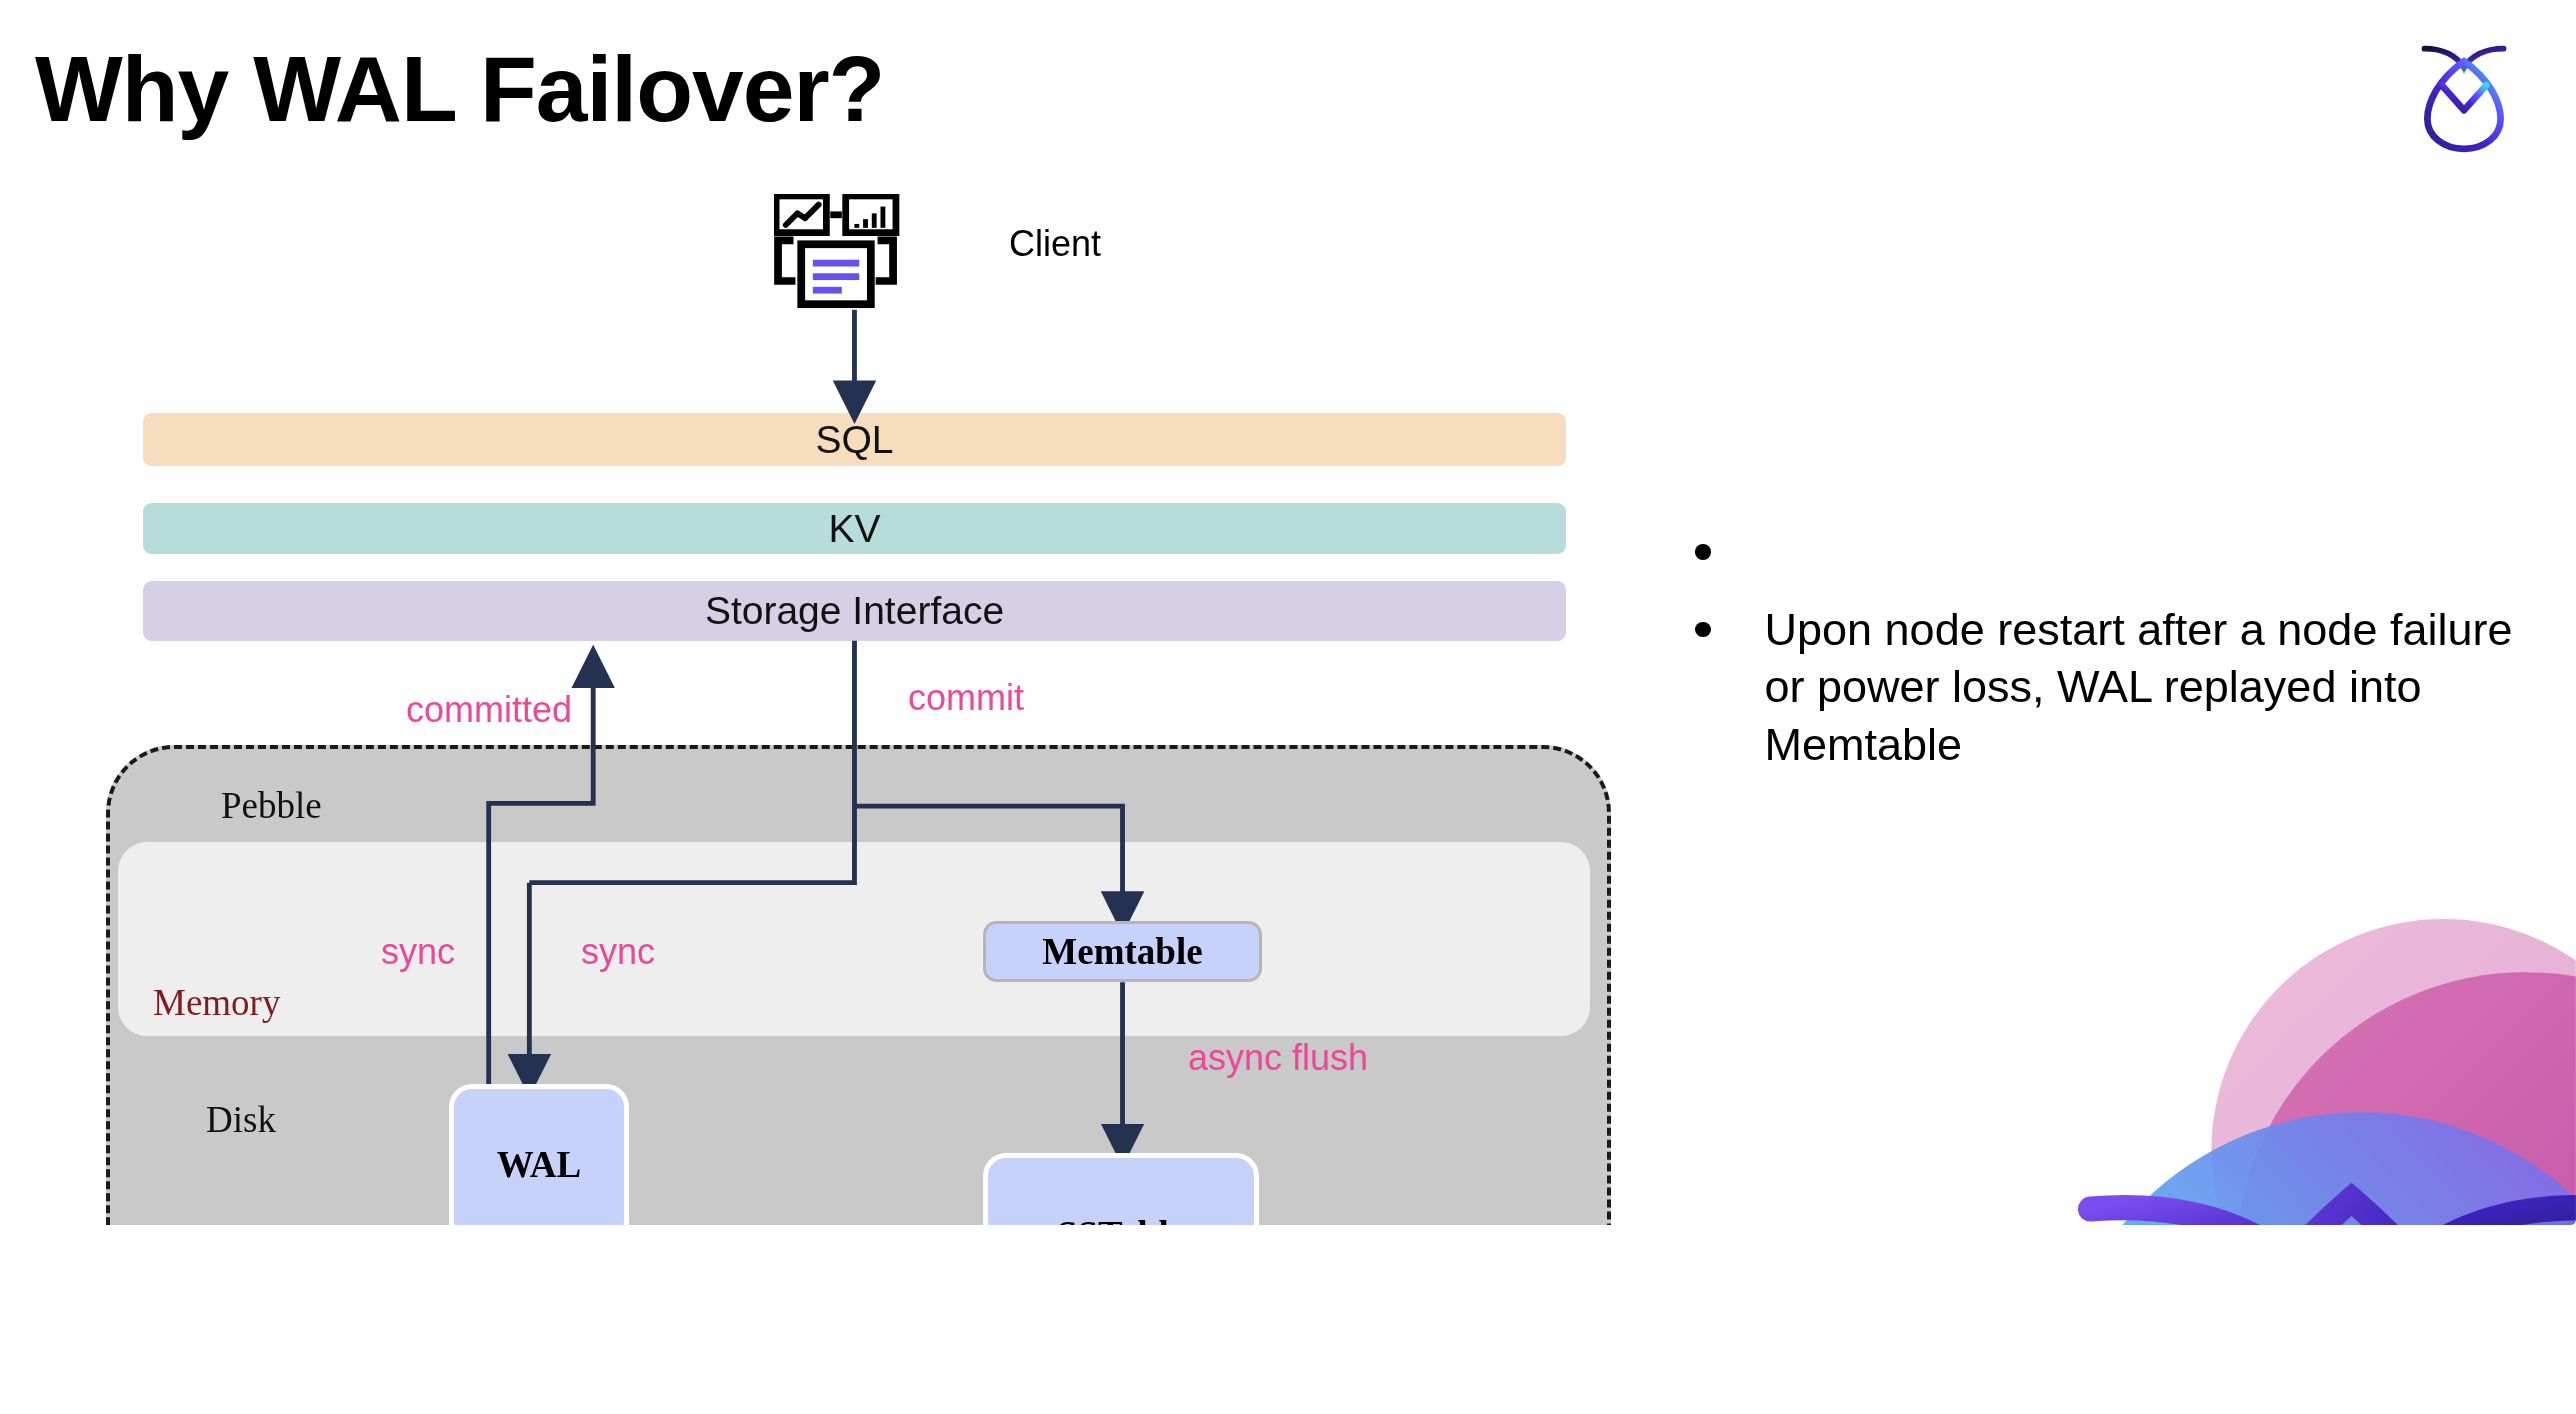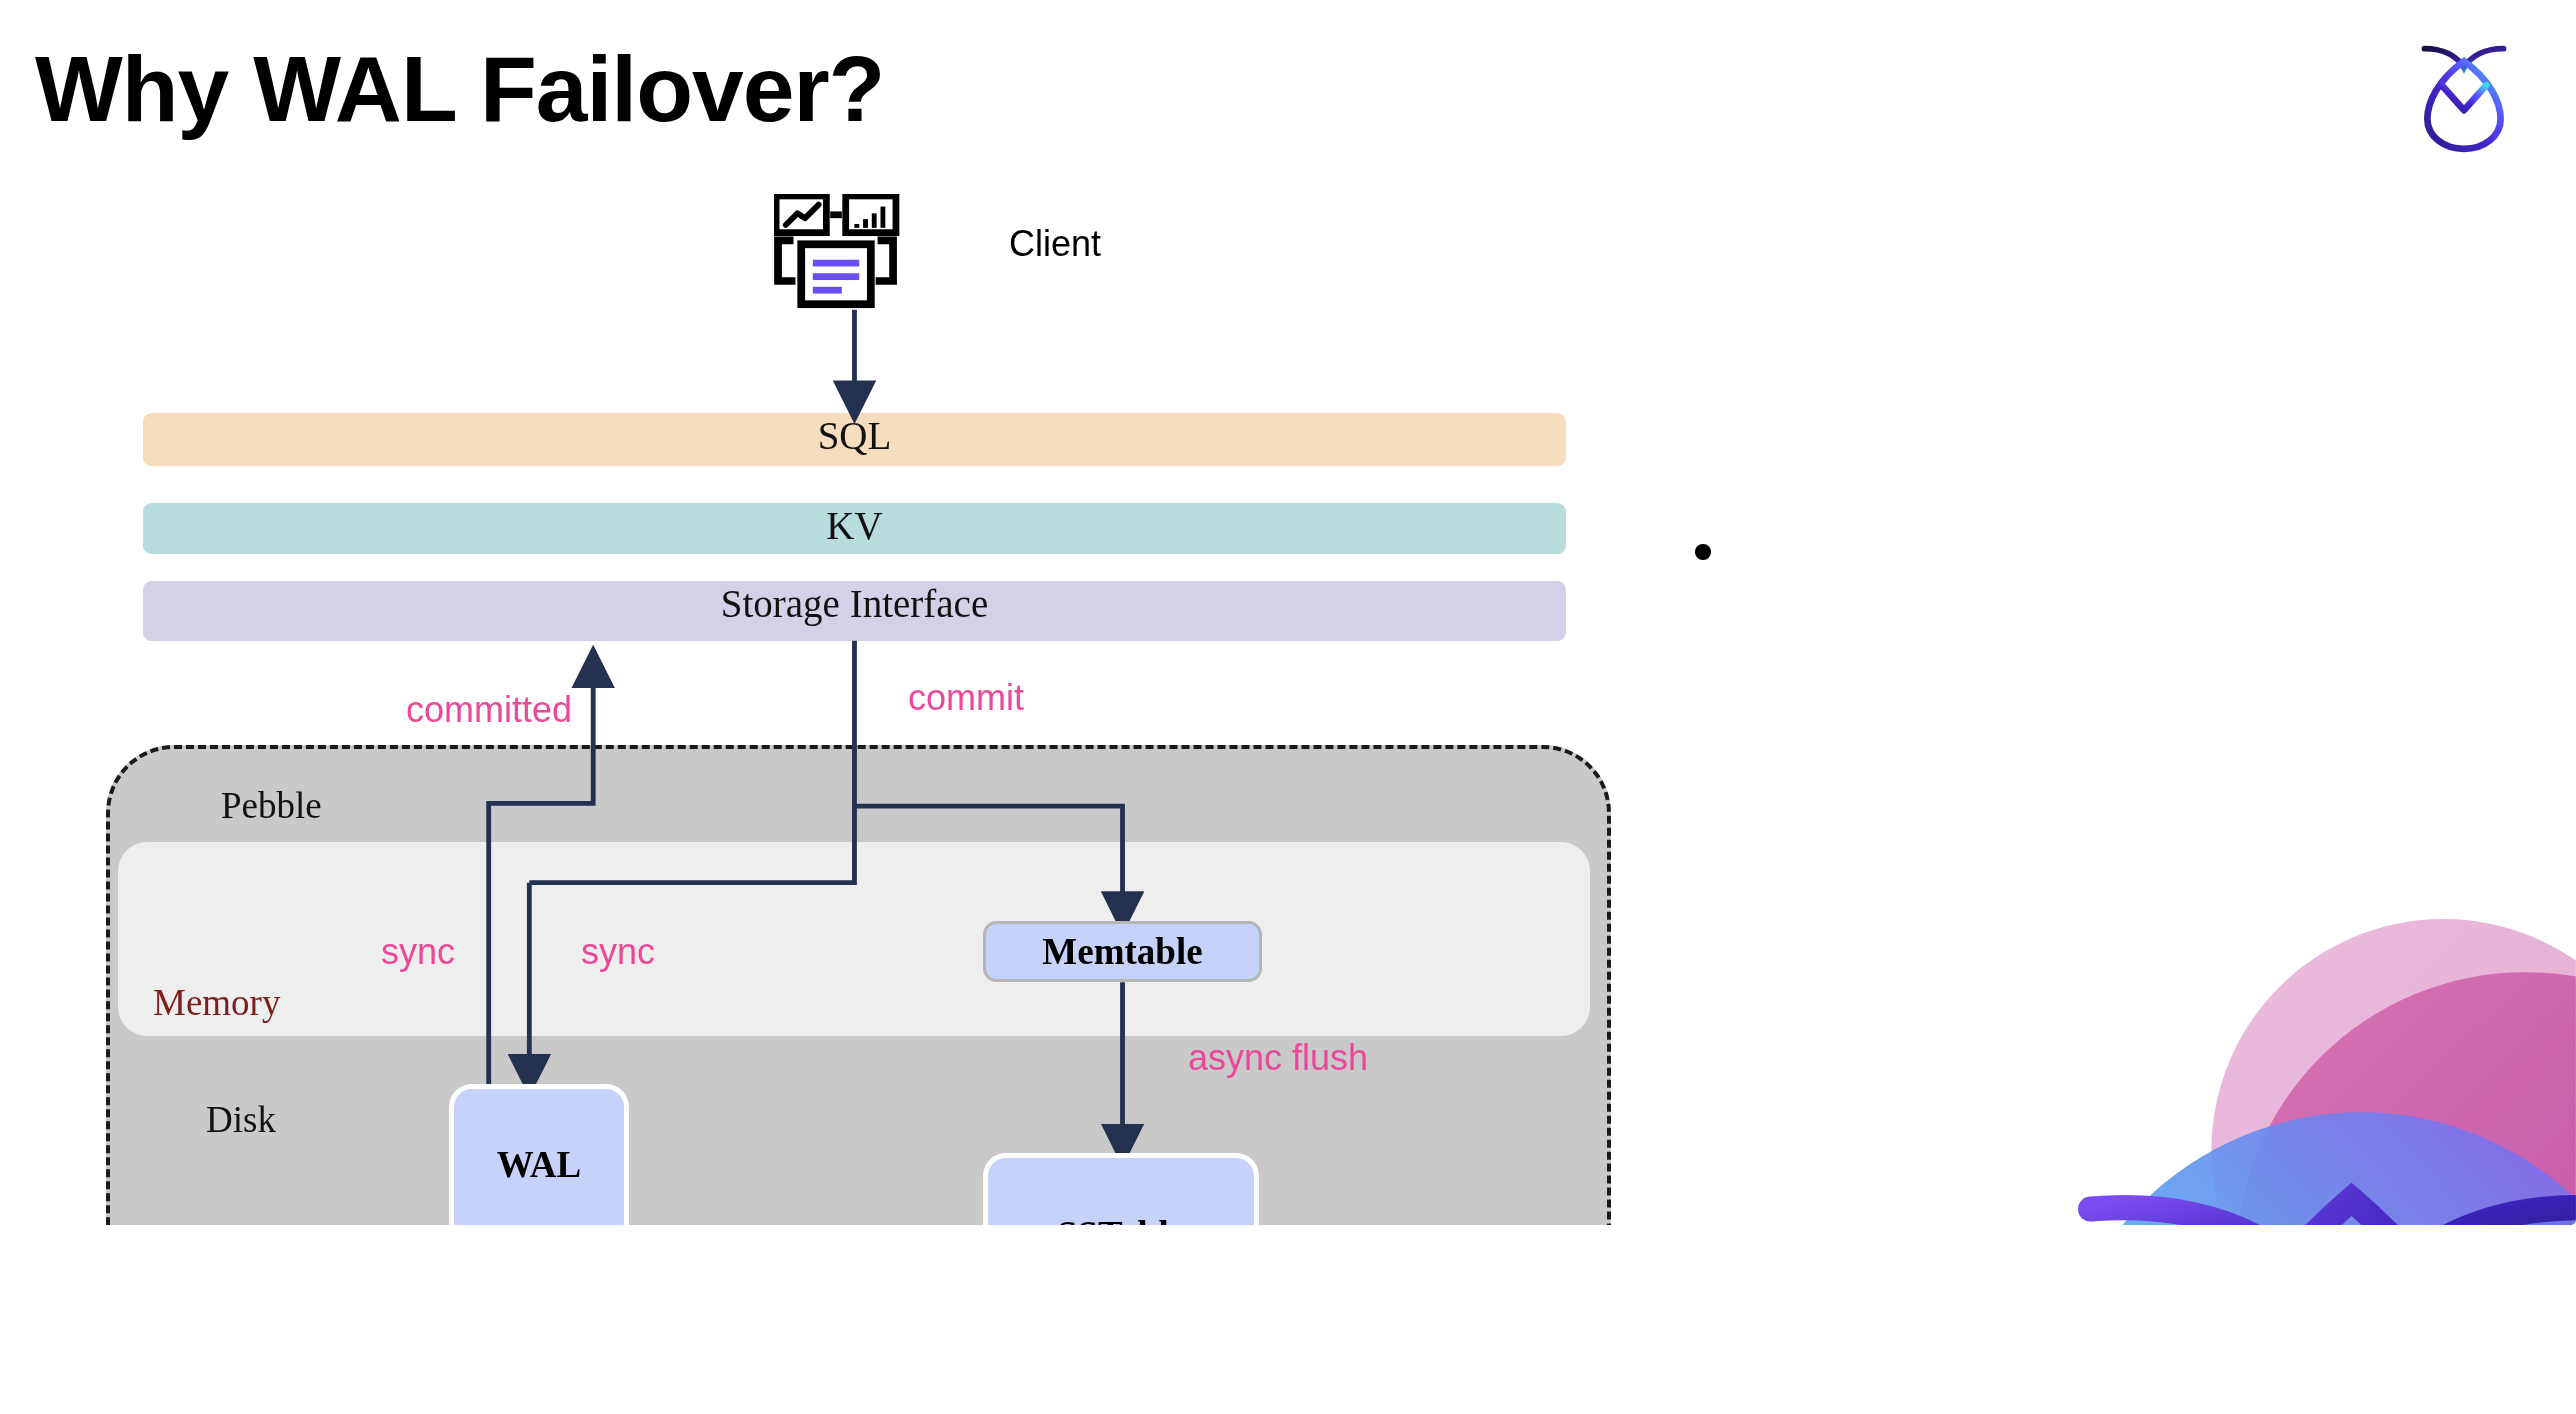--- a/index.html
+++ b/index.html
@@ -22,22 +22,22 @@
   
   #decor{position:absolute;left:1955px;top:919px;width:621px;height:495px;overflow:hidden;pointer-events:none;}
 
   
   #client-icon{position:absolute;left:774px;top:194px;width:155px;height:116px;}
   #client-label{position:absolute;left:1009px;top:223px;font-size:36px;color:#000;
      font-family:"Liberation Sans",sans-serif;}
 
   
   .layer-bar{position:absolute;left:143px;width:1423px;border-radius:8.7px;
-    display:flex;justify-content:center;
-    font-family:Liberation Serif, serif;font-size:39px;color:#111;}
+    display:flex;align-items:center;justify-content:center;
+    font-family:Liberation Sans, sans-serif;font-size:39px;color:#111;}
   #bar-sql{top:413px;height:53px;background:#f5ddbd;}
   #bar-kv{top:503px;height:51px;background:#b7dcdc;}
   #bar-storage{top:581px;height:60px;background:#d5d0e5;}
 
   
   #pebble-box{position:absolute;left:106px;top:745px;width:1505px;height:653px;
     background:#c9c9c9;border:4.8px dashed #1a1a1a;border-radius:68px;box-sizing:border-box;}
   #pebble-label{position:absolute;left:221px;top:784px;font-family:"Liberation Serif",serif;
      font-size:37px;color:#111;}
 
@@ -228,16 +228,20 @@
     <span>WAL</span>
   </div>
   <div class="node" id="node-sstable">
     <span>SSTable</span>
   </div>
 
   <div id="bullets">
     <div class="bullet-row">
       <span class="bullet-dot"></span>
     </div>
+    <div class="bullet-row">
+      <span class="bullet-dot"></span>
+      <span class="bullet-text">Upon node restart after a node failure or power loss, WAL replayed into Memtable</span>
+    </div>
   </div>
 
 </div>
 
 
 </body></html>

